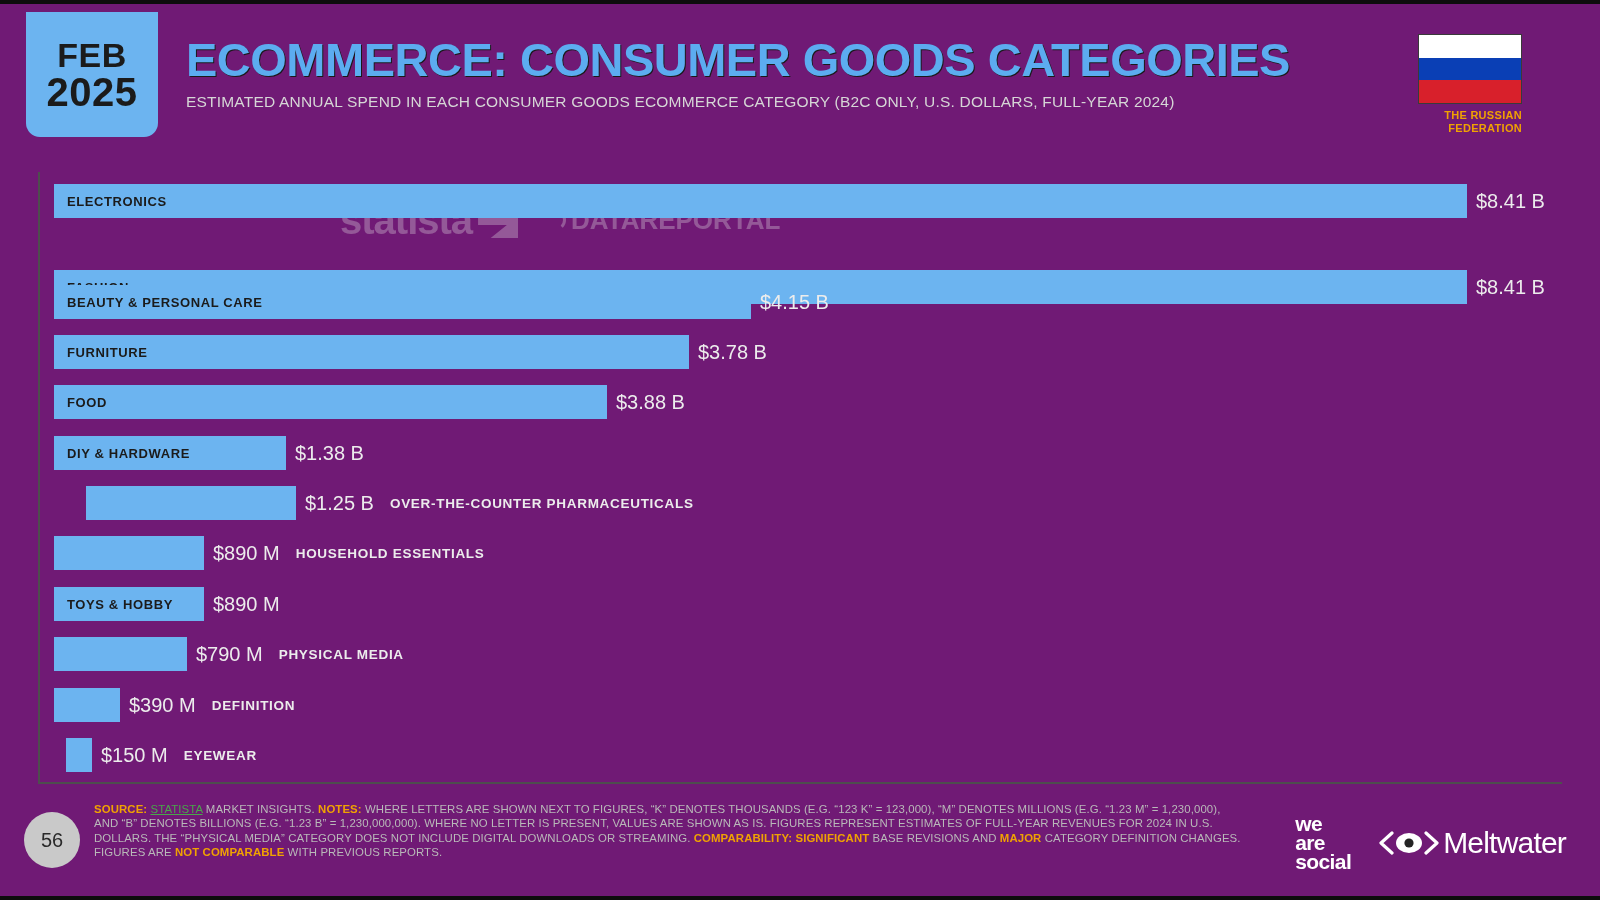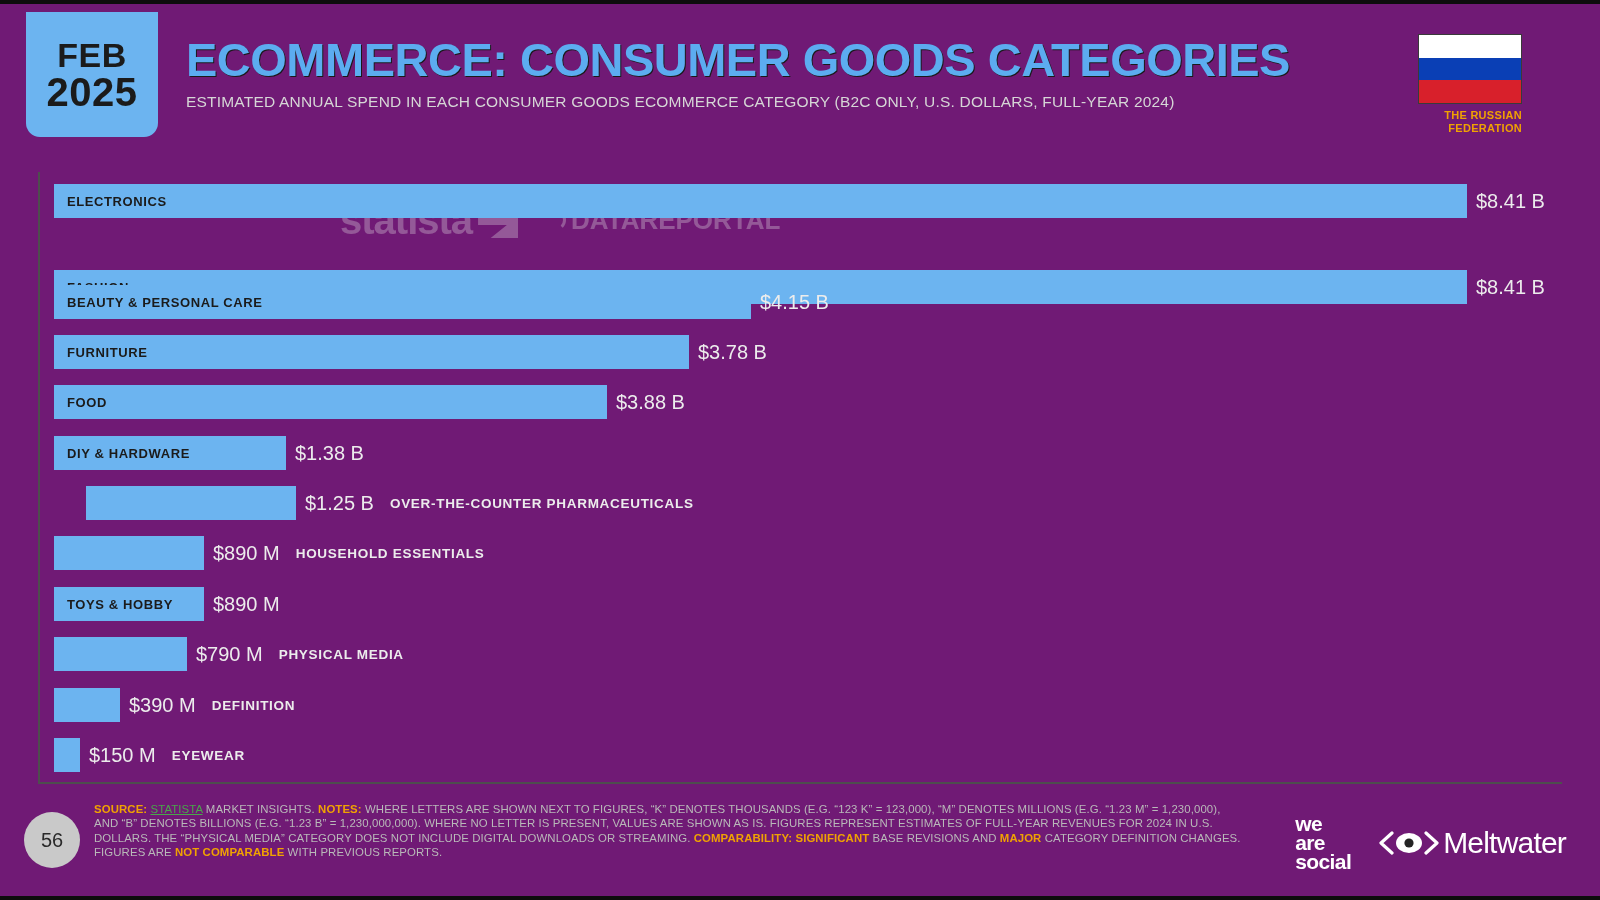--- a/index.html
+++ b/index.html
@@ -238,21 +238,21 @@
         <div class="row" style="top: 465px; left: 14px;">
           <div class="bar" style="width: 133px;"></div>
           <span class="value">$790 M</span>
           <span class="outside-label">PHYSICAL MEDIA</span>
         </div>
         <div class="row" style="top: 516px; left: 14px;">
           <div class="bar" style="width: 66px;"></div>
           <span class="value">$390 M</span>
           <span class="outside-label">DEFINITION</span>
         </div>
-        <div class="row" style="top: 566px; left: 14px;">
+        <div class="row" style="top: 566px; left: 26px;">
           <div class="bar" style="width: 26px;"></div>
           <span class="value">$150 M</span>
           <span class="outside-label">EYEWEAR</span>
         </div>
       </div>
   </div>
 
   <div id="footer">
     <div id="page-circle">56</div>
     <div id="notes"><span class="k">SOURCE:</span><span> </span><span class="g">STATISTA</span><span> MARKET INSIGHTS. </span><span class="k">NOTES:</span><span> WHERE LETTERS ARE SHOWN NEXT TO FIGURES, “K” DENOTES THOUSANDS (E.G. “123 K” = 123,000), “M” DENOTES MILLIONS (E.G. “1.23 M” = 1,230,000), AND “B” DENOTES BILLIONS (E.G. “1.23 B” = 1,230,000,000). WHERE NO LETTER IS PRESENT, VALUES ARE SHOWN AS IS. FIGURES REPRESENT ESTIMATES OF FULL-YEAR REVENUES FOR 2024 IN U.S. DOLLARS. THE “PHYSICAL MEDIA” CATEGORY DOES NOT INCLUDE DIGITAL DOWNLOADS OR STREAMING. </span><span class="k">COMPARABILITY:</span><span> </span><span class="o">SIGNIFICANT</span><span> BASE REVISIONS AND </span><span class="o">MAJOR</span><span> CATEGORY DEFINITION CHANGES. FIGURES ARE </span><span class="o">NOT COMPARABLE</span><span> WITH PREVIOUS REPORTS.</span></div>

